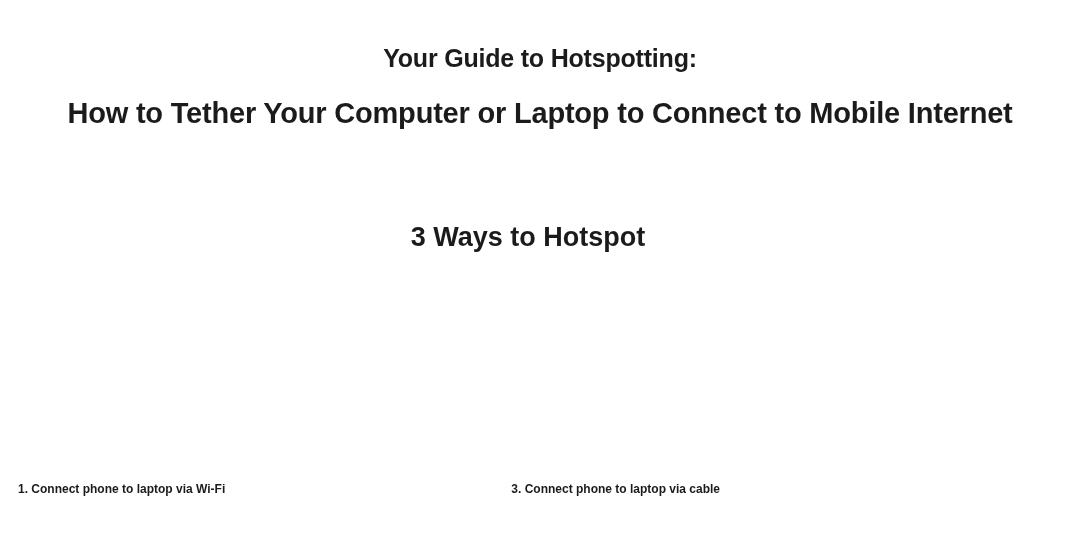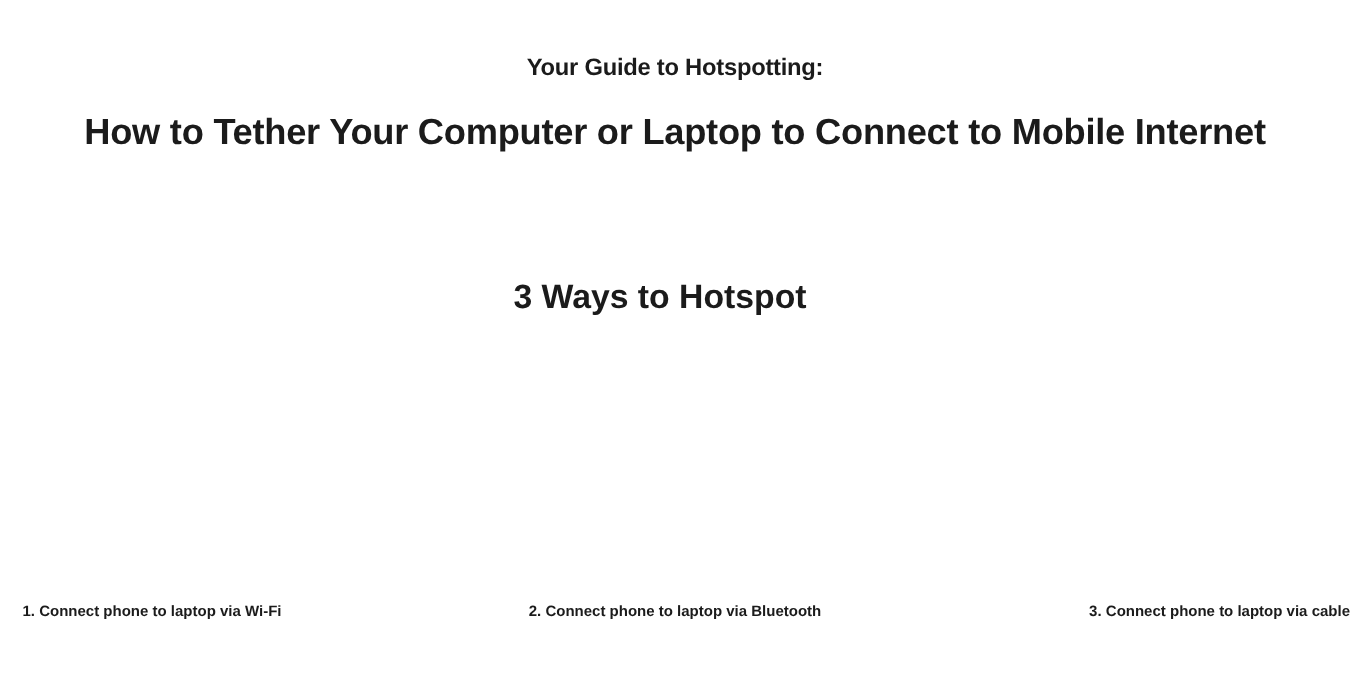--- a/index.html
+++ b/index.html
@@ -28,21 +28,21 @@
     width: 1080px;
     text-align: center;
   }
   .title-line {
     font-weight: bold;
     color: #1b1b1b;
     letter-spacing: -0.2px;
     line-height: 1.16;
   }
   .title-line-1 {
-    font-size: 19px;
+    font-size: 25px;
   }
   .title-line-2 {
     font-size: 29px;
     margin-top: 24px;
   }
   .subtitle {
     position: absolute;
     top: 222px;
     left: 0;
     width: 1080px;
@@ -94,17 +94,16 @@
     <div class="title-line title-line-1">Your Guide to Hotspotting:</div>
     <div class="title-line title-line-2">How to Tether Your Computer or Laptop to Connect to Mobile Internet</div>
   </div>
 
   <div class="subtitle">
     <span class="subtitle-inner">3 Ways to Hotspot</span>
   </div>
 
   <div class="steps">
     <div class="step step-1">1. Connect phone to laptop via Wi-Fi</div>
-    <div class="step step-2">2. Connect phone to laptop via Bluetooth</div>
     <div class="step step-3">3. Connect phone to laptop via cable</div>
   </div>
 
 </div>
 
 </body></html>

